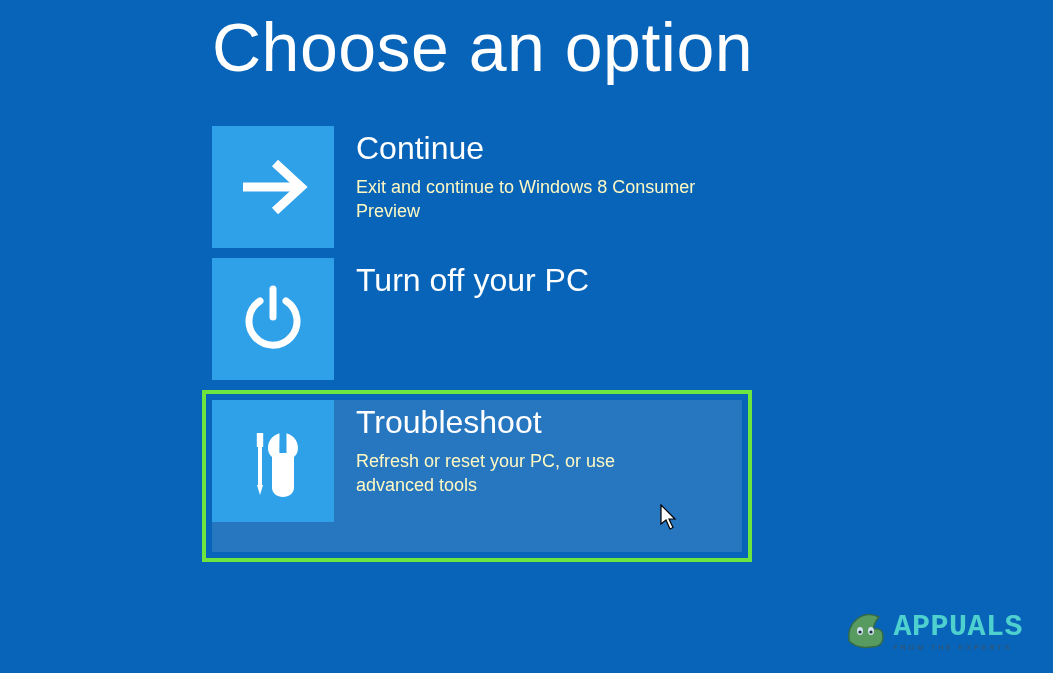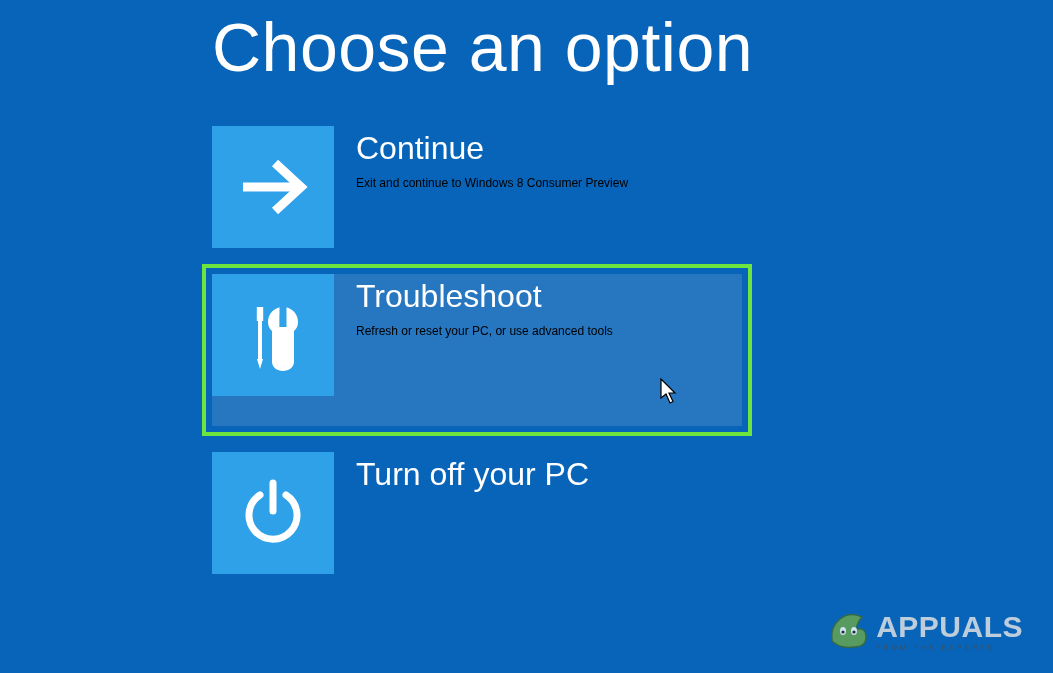--- a/index.html
+++ b/index.html
@@ -23,21 +23,21 @@
     }
     .title {
       font-size: 68px;
       font-weight: 300;
       margin-bottom: 40px;
       letter-spacing: 0.5px;
     }
     .options {
       display: flex;
       flex-direction: column;
-      gap: 16px;
+      gap: 10px;
     }
     .option {
       display: flex;
       align-items: flex-start;
       width: 530px;
       cursor: pointer;
       position: relative;
     }
     .option.highlighted-wrap {
       border: 4px solid #6ee43f;
@@ -61,23 +61,23 @@
     .tile-text {
       padding-left: 22px;
       padding-top: 4px;
     }
     .tile-title {
       font-size: 32px;
       font-weight: 300;
       margin-bottom: 8px;
     }
     .tile-desc {
-      font-size: 12px;
+      font-size: 18px;
       font-weight: 300;
-      color: #000000;
+      color: #fef9c3;
       line-height: 1.35;
       max-width: 340px;
     }
     .cursor {
       position: absolute;
       bottom: 18px;
       right: 64px;
       pointer-events: none;
     }
     .watermark {
@@ -91,24 +91,24 @@
     }
     .watermark-logo {
       margin-right: 6px;
     }
     .watermark-text {
       display: flex;
       flex-direction: column;
       line-height: 1;
     }
     .watermark-main {
-      font-family: Liberation Sans, sans-serif;
+      font-family: Liberation Mono, monospace;
       font-size: 30px;
       font-weight: 700;
-      color: #e5e5e5;
+      color: #5eead4;
       letter-spacing: 0.5px;
     }
     .watermark-sub {
       font-family: Arial, sans-serif;
       font-size: 7px;
       color: #4a4a4a;
       letter-spacing: 3px;
       margin-top: 2px;
     }
   </style>
@@ -125,20 +125,35 @@
         <svg width="80" height="80" viewBox="0 0 80 80">
           <g fill="none" stroke="#ffffff" stroke-width="9" stroke-linecap="butt">
             <line x1="10" y1="40" x2="62" y2="40"></line>
             <polyline points="42,16 68,40 42,64" stroke-linejoin="miter"></polyline>
           </g>
         </svg>
       </div>
       <div class="tile-text">
         <div class="tile-title">Continue</div>
         <div class="tile-desc">Exit and continue to Windows 8 Consumer Preview</div>
+      </div>
+    </div>
+
+    <div class="option">
+      <div class="tile-icon">
+        <svg width="80" height="80" viewBox="0 0 80 80">
+          <g fill="none" stroke="#ffffff" stroke-width="7" stroke-linecap="round">
+            <path d="M 27 22 A 24 24 0 1 0 53 22"></path>
+            <line x1="40" y1="10" x2="40" y2="38"></line>
+          </g>
+        </svg>
+      </div>
+      <div class="tile-text">
+        <div class="tile-title">Turn off your PC</div>
+        <div class="tile-desc"></div>
       </div>
     </div>
 
     <div class="option highlighted-wrap">
       <div class="option highlighted-option" style="width:100%;">
         <div class="tile-icon">
           <svg width="80" height="80" viewBox="0 0 80 80" fill="#ffffff">
 
             <g transform="translate(27,12)">
               <rect x="-3.2" y="0" width="6.4" height="14"></rect>
@@ -158,35 +173,20 @@
           <div class="tile-desc">Refresh or reset your PC, or use advanced tools</div>
         </div>
         <div class="cursor">
           <svg width="18" height="26" viewBox="0 0 18 26">
             <path d="M 1 1 L 1 20 L 6 16 L 10 25 L 13 23.5 L 9 15 L 15 15 Z" fill="#ffffff" stroke="#000000" stroke-width="1.2"></path>
           </svg>
         </div>
       </div>
     </div>
 
-    <div class="option">
-      <div class="tile-icon">
-        <svg width="80" height="80" viewBox="0 0 80 80">
-          <g fill="none" stroke="#ffffff" stroke-width="7" stroke-linecap="round">
-            <path d="M 27 22 A 24 24 0 1 0 53 22"></path>
-            <line x1="40" y1="10" x2="40" y2="38"></line>
-          </g>
-        </svg>
-      </div>
-      <div class="tile-text">
-        <div class="tile-title">Turn off your PC</div>
-        <div class="tile-desc"></div>
-      </div>
-    </div>
-
   </div>
 </div>
 
 <div class="watermark">
   <div class="watermark-logo">
     <svg width="44" height="44" viewBox="0 0 44 44">
       <path d="M 6 34 Q 4 20 14 12 Q 24 4 36 10 Q 32 14 30 22 Q 40 20 40 30 Q 40 40 28 40 Q 14 42 6 34 Z" fill="#6aa84f" stroke="#3d6b2f" stroke-width="1.5"></path>
       <ellipse cx="17" cy="24" rx="3" ry="4" fill="#ffffff"></ellipse>
       <ellipse cx="28" cy="24" rx="3" ry="4" fill="#ffffff"></ellipse>
       <circle cx="17" cy="25" r="1.6" fill="#222"></circle>

